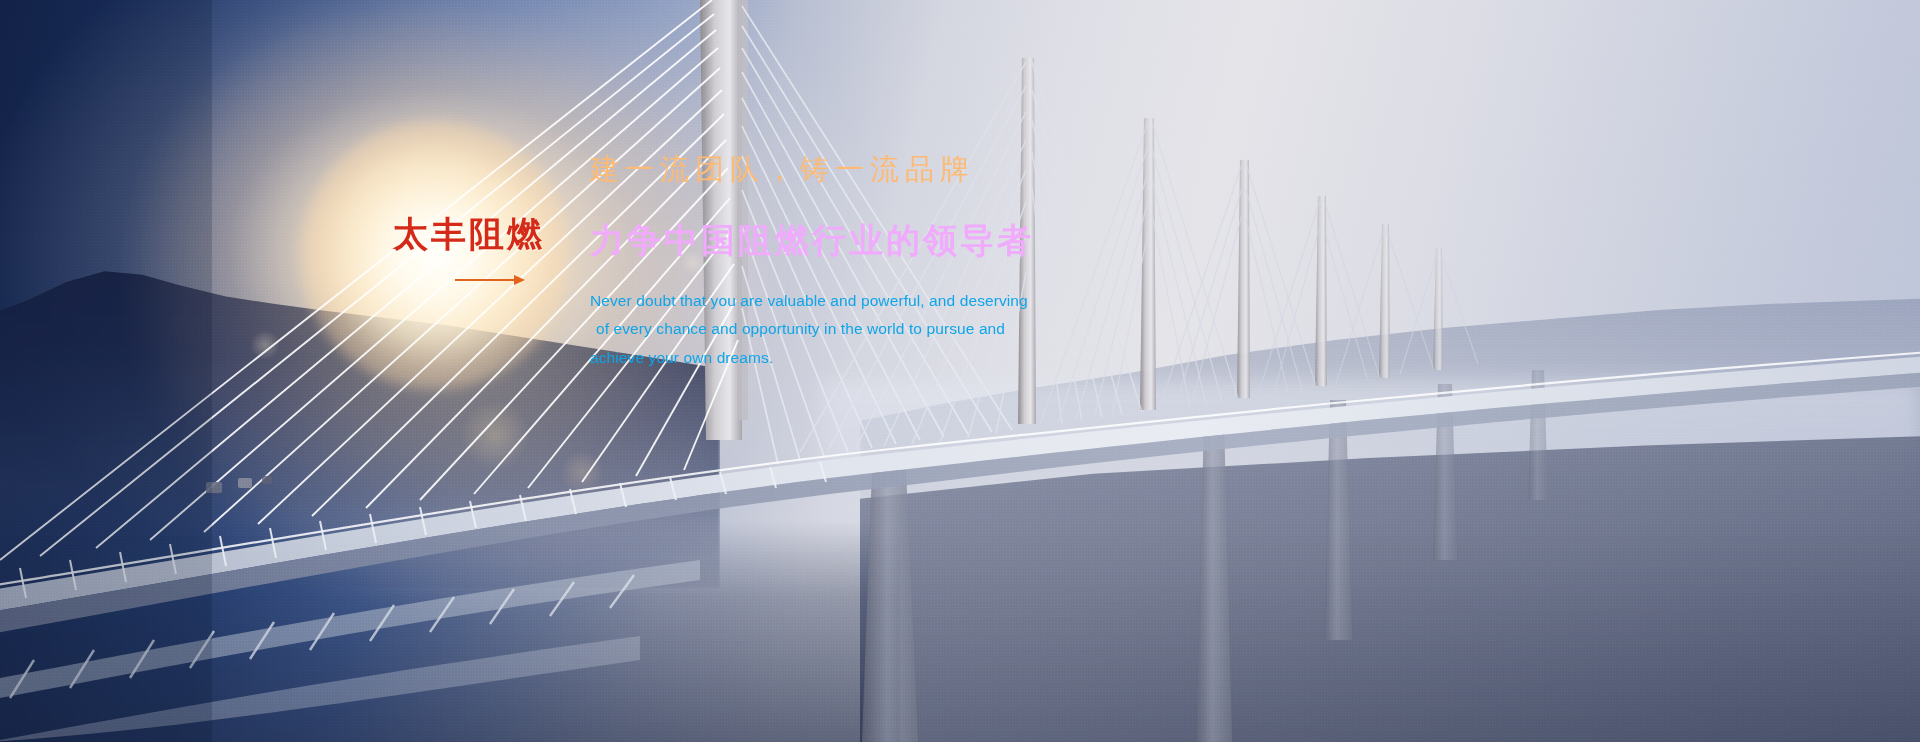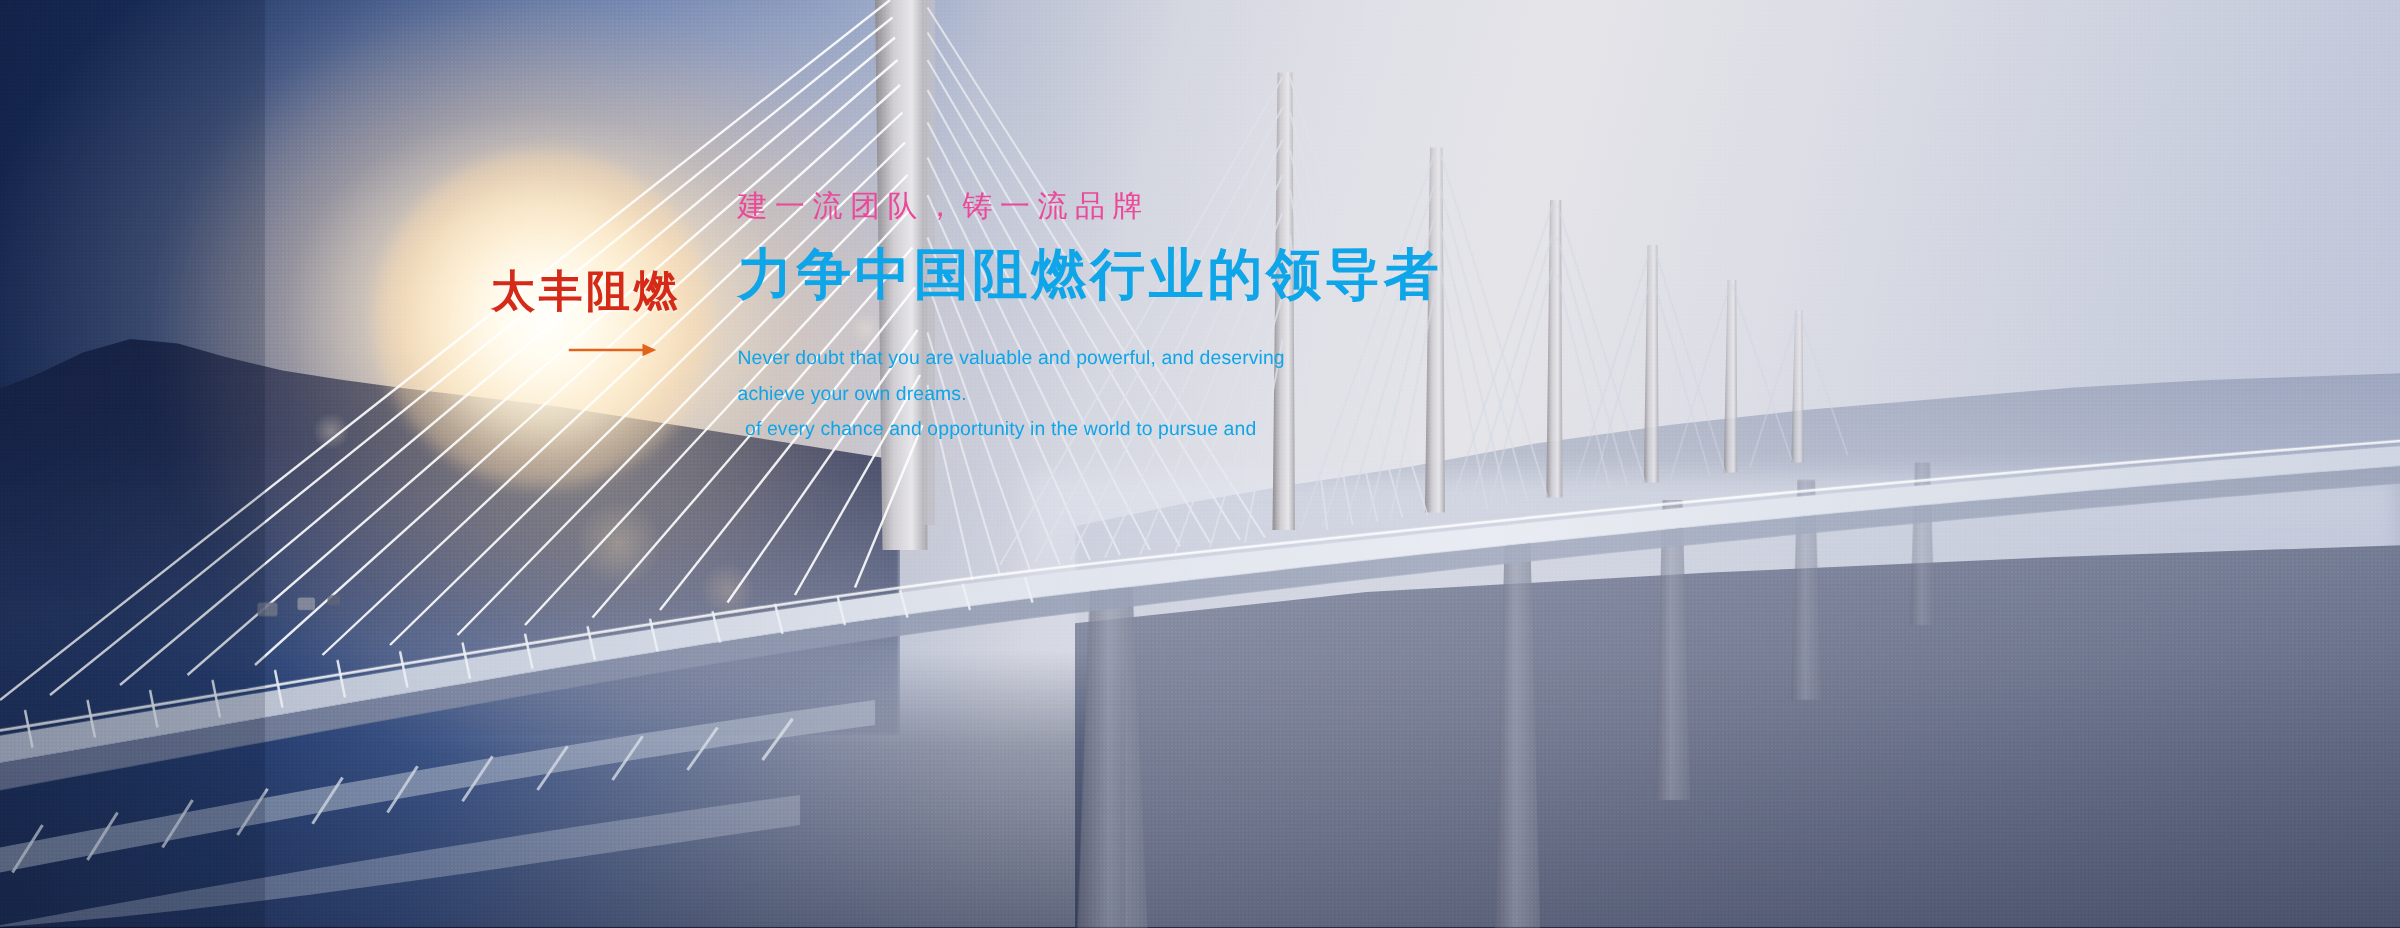--- a/index.html
+++ b/index.html
@@ -248,35 +248,35 @@
   }
 
   .text-block {
     position: absolute;
     left: 590px;
     top: 150px;
     width: 540px;
   }
   .headline-1 {
     font-family: Liberation Serif, serif;
-    font-size: 24px;
+    font-size: 29px;
     font-weight: 400;
     letter-spacing: 6px;
-    color: #ec4899;
+    color: #fdba74;
     line-height: 1.35;
     white-space: nowrap;
   }
   .headline-2 {
     font-family: "DejaVu Sans", "Liberation Sans", sans-serif;
-    font-size: 44px;
+    font-size: 34px;
     font-weight: 700;
     letter-spacing: 3px;
-    color: #0ea5e9;
+    color: #f0abfc;
     line-height: 1.4;
-    margin-top: 7px;
+    margin-top: 28px;
     white-space: nowrap;
   }
   .subcopy {
     margin-top: 22px;
     font-family: "Liberation Sans", "DejaVu Sans", sans-serif;
     font-size: 15.5px;
     font-weight: 400;
     color: #0ea5e9;
     line-height: 1.85;
     letter-spacing: 0.1px;
@@ -496,19 +496,19 @@
     <div class="logo-block">
       <div class="logo-text">太丰阻燃</div>
       <div class="logo-arrow"></div>
     </div>
 
     <div class="text-block">
       <div class="headline-1">建一流团队，铸一流品牌</div>
       <div class="headline-2">力争中国阻燃行业的领导者</div>
       <div class="subcopy">
         <span class="subcopy-line">Never doubt that you are valuable and powerful, and deserving</span>
+        <span class="subcopy-line indent">of every chance and opportunity in the world to pursue and</span>
         <span class="subcopy-line">achieve your own dreams.</span>
-        <span class="subcopy-line indent">of every chance and opportunity in the world to pursue and</span>
       </div>
     </div>
 
   </div>
 </div>
 
 </body></html>

